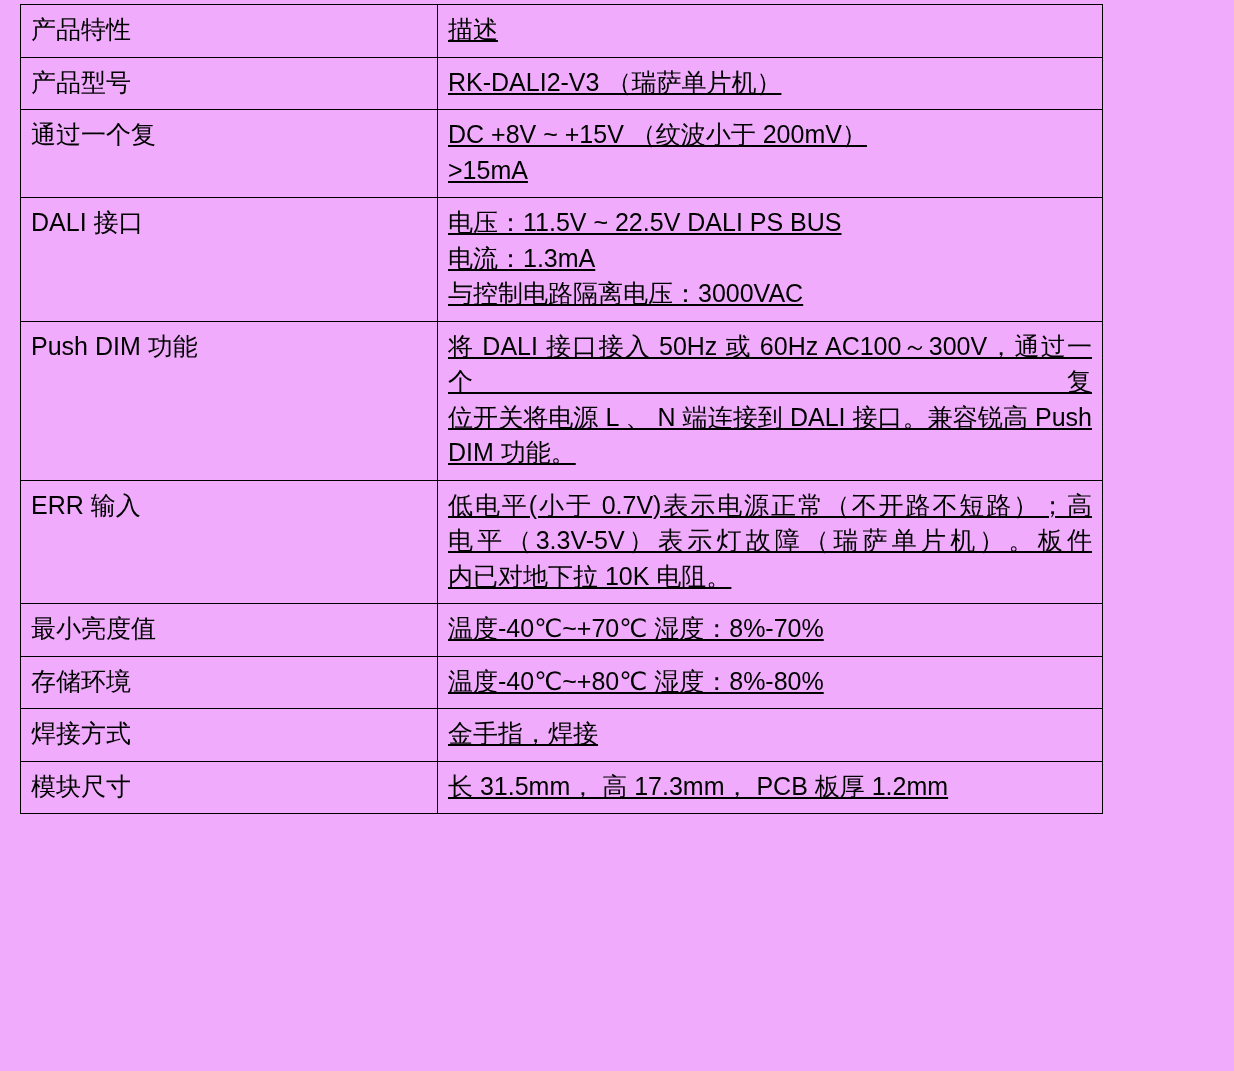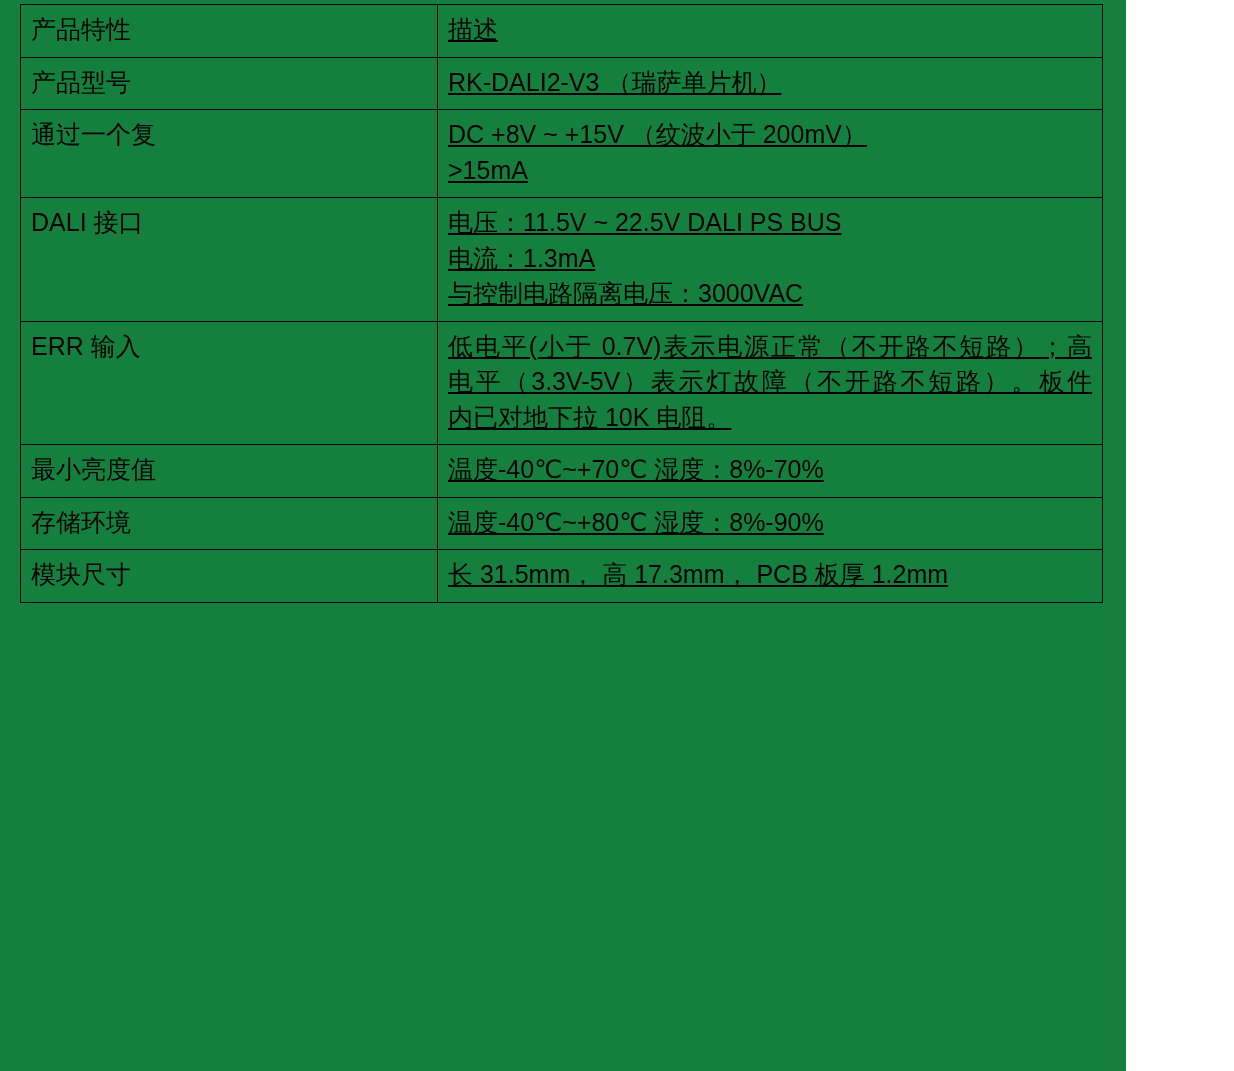--- a/index.html
+++ b/index.html
@@ -5,25 +5,25 @@
   html, body {
     margin: 0;
     padding: 0;
     background: #ffffff;
   }
   body {
     font-family: "Liberation Sans", "DejaVu Sans", sans-serif;
     color: #000000;
   }
   .page {
-    width: 1126px;
+    width: 1234px;
     height: 1071px;
     position: relative;
     box-sizing: border-box;
-    background: #15803d;
+    background: #f0abfc;
     overflow: hidden;
   }
   table.spec-table {
     border-collapse: collapse;
     width: 1042px;
     margin-left: 20px;
     margin-top: 4px;
     table-layout: fixed;
   }
   table.spec-table td {
@@ -93,52 +93,70 @@
         <td class="col-feature">
           <span class="line">DALI 接口</span>
         </td>
         <td class="col-desc">
           <span class="line">电压：11.5V ~ 22.5V DALI PS BUS</span>
           <span class="line">电流：1.3mA</span>
           <span class="line">与控制电路隔离电压：3000VAC</span>
         </td>
       </tr>
 
+      <tr>
+        <td class="col-feature">
+          <span class="line">Push DIM 功能</span>
+        </td>
+        <td class="col-desc justify">
+          <span class="line just-all">将 DALI 接口接入 50Hz 或 60Hz AC100～300V，通过一个复</span>
+          <span class="line just-all">位开关将电源 L 、 N 端连接到 DALI 接口。兼容锐高 Push</span>
+          <span class="line">DIM 功能。</span>
+        </td>
+      </tr>
 
 
       <tr>
         <td class="col-feature">
           <span class="line">ERR 输入</span>
         </td>
         <td class="col-desc justify">
           <span class="line just-all">低电平(小于 0.7V)表示电源正常（不开路不短路）；高</span>
-          <span class="line just-all">电平（3.3V-5V）表示灯故障（不开路不短路）。板件</span>
+          <span class="line just-all">电平（3.3V-5V）表示灯故障（瑞萨单片机）。板件</span>
           <span class="line">内已对地下拉 10K 电阻。</span>
         </td>
       </tr>
 
 
       <tr>
         <td class="col-feature">
           <span class="line">最小亮度值</span>
         </td>
         <td class="col-desc">
           <span class="line">温度-40℃~+70℃ 湿度：8%-70%</span>
         </td>
       </tr>
 
       <tr>
         <td class="col-feature">
           <span class="line">存储环境</span>
         </td>
         <td class="col-desc">
-          <span class="line">温度-40℃~+80℃ 湿度：8%-90%</span>
+          <span class="line">温度-40℃~+80℃ 湿度：8%-80%</span>
         </td>
       </tr>
 
+      <tr>
+        <td class="col-feature">
+          <span class="line">焊接方式</span>
+        </td>
+        <td class="col-desc">
+          <span class="line">金手指，焊接</span>
+        </td>
+      </tr>
 
       <tr>
         <td class="col-feature">
           <span class="line">模块尺寸</span>
         </td>
         <td class="col-desc">
           <span class="line">长 31.5mm， 高 17.3mm， PCB 板厚 1.2mm</span>
         </td>
       </tr>
     </tbody>

